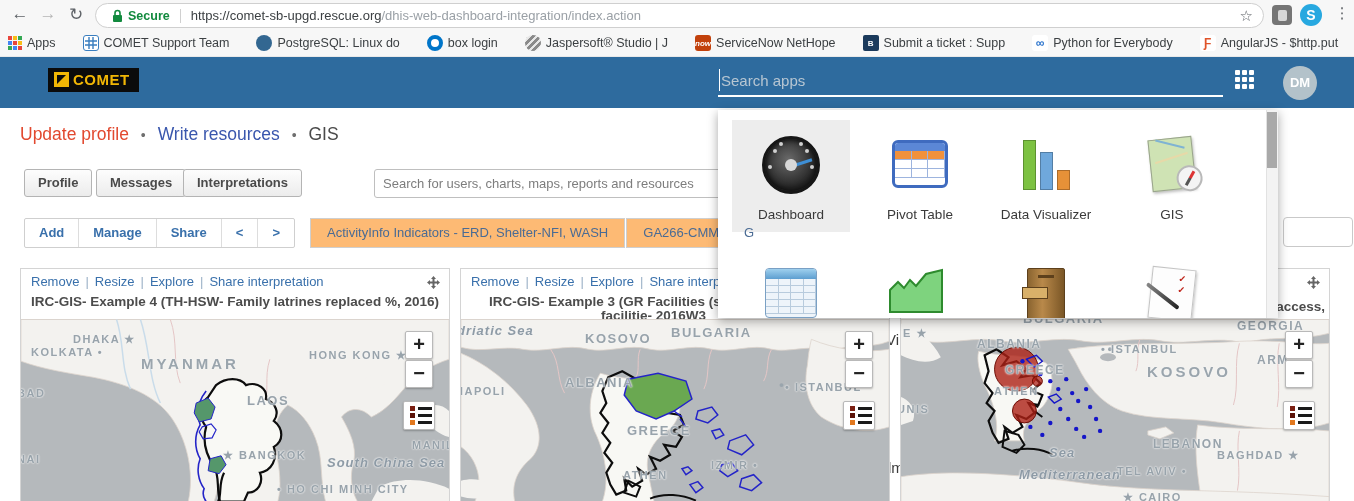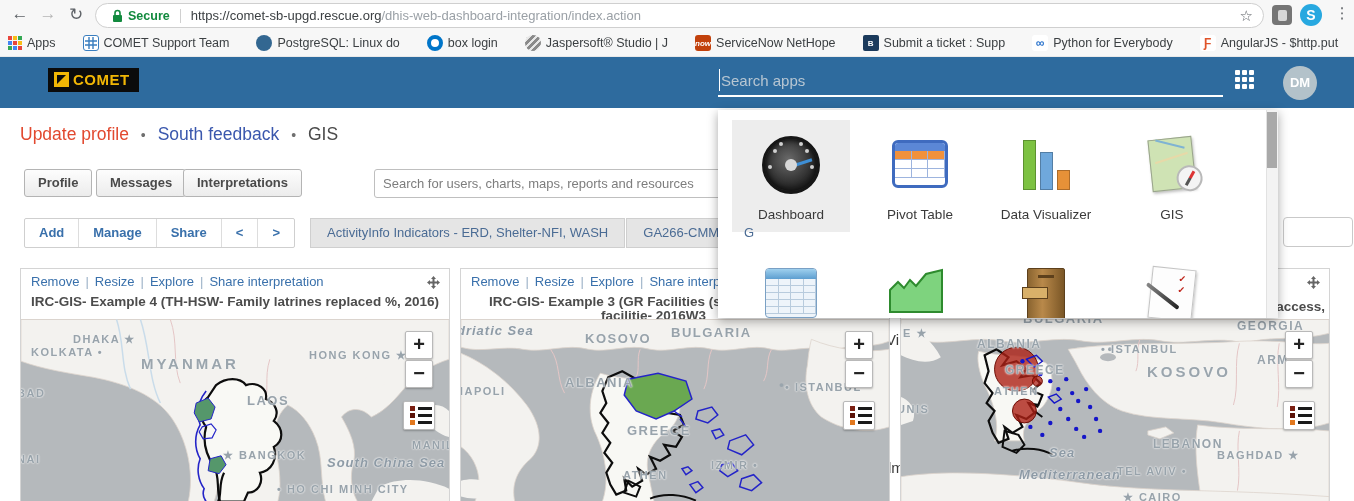--- a/index.html
+++ b/index.html
@@ -76,21 +76,21 @@
     font-size:13px;color:#444;padding:0 8px;outline:none;font-family:"Liberation Sans",sans-serif;margin-left:44px;}
   .usersearch::placeholder{color:#7d7d7d;}
 
   
   .dgroup{left:24px;top:218px;height:30px;display:flex;background:#fff;border:1px solid #cfcfcf;
     border-radius:2px;}
   .dgroup span{padding:0 14px;line-height:28px;color:var(--link-blue);font-size:13px;font-weight:bold;
     border-right:1px solid #ddd;cursor:pointer;}
   .dgroup span:last-child{border-right:none;}
   .dtabs{left:310px;top:218px;height:30px;display:flex;}
-  .dtab{border:1px solid #cfcfcf;background:#e5e5e5;color:var(--tab-blue);font-size:13px;
+  .dtab{border:1px solid #cfcfcf;background:#fdba74;color:var(--tab-blue);font-size:13px;
     line-height:28px;padding:0 16px;margin-right:1px;white-space:nowrap;cursor:pointer;}
   .emptyinput{left:1283px;top:217px;width:70px;height:30px;border:1px solid #c9c9c9;border-radius:4px;
     background:#fff;}
 
   
   .panel{top:268px;width:430px;height:233px;background:#fff;border:1px solid #d4d4d4;z-index:10;}
   .phead{position:absolute;left:10px;top:5px;font-size:13px;color:var(--link-blue);white-space:nowrap;}
   .phead a{color:var(--link-blue);text-decoration:none;cursor:pointer;}
   .phead .pp{color:#9ab0c6;margin:0 6px;}
   .pmove{position:absolute;right:9px;top:6px;cursor:move;}
@@ -270,21 +270,21 @@
         <i></i>
         <i></i>
         <i></i>
     </div>
     <div class="abs avatar">DM</div>
   </div>
 
   <div class="abs plinks">
     <span class="red">Update profile</span>
     <span class="b">•</span>
-    <span class="blue">South feedback</span>
+    <span class="blue">Write resources</span>
     <span class="b">•</span>
     <span class="gray">GIS</span>
   </div>
 
   <button class="abs gbtn" style="left:24px;top:169px;">Profile</button>
   <button class="abs gbtn" style="left:96px;top:169px;">Messages</button>
   <button class="abs gbtn" style="left:183px;top:169px;">Interpretations</button>
   <input class="abs usersearch" value="" placeholder="Search for users, charts, maps, reports and resources" style="">
 
   <div class="abs dgroup">

